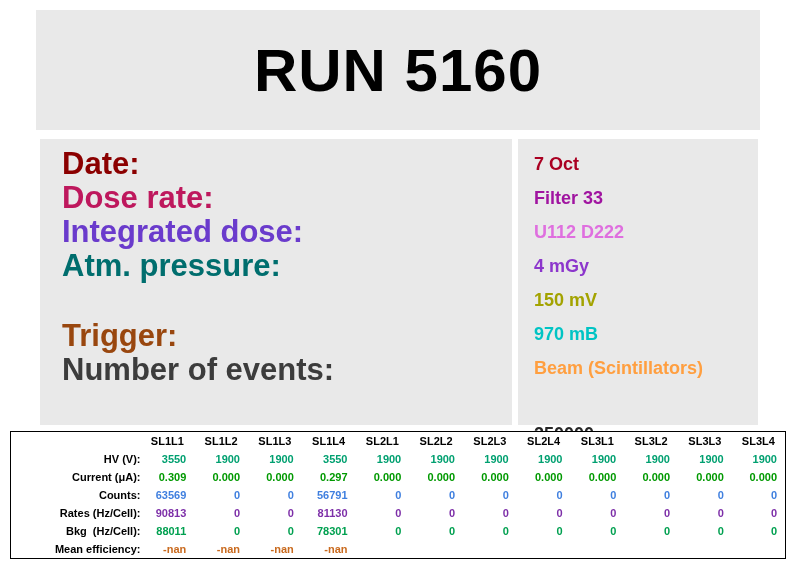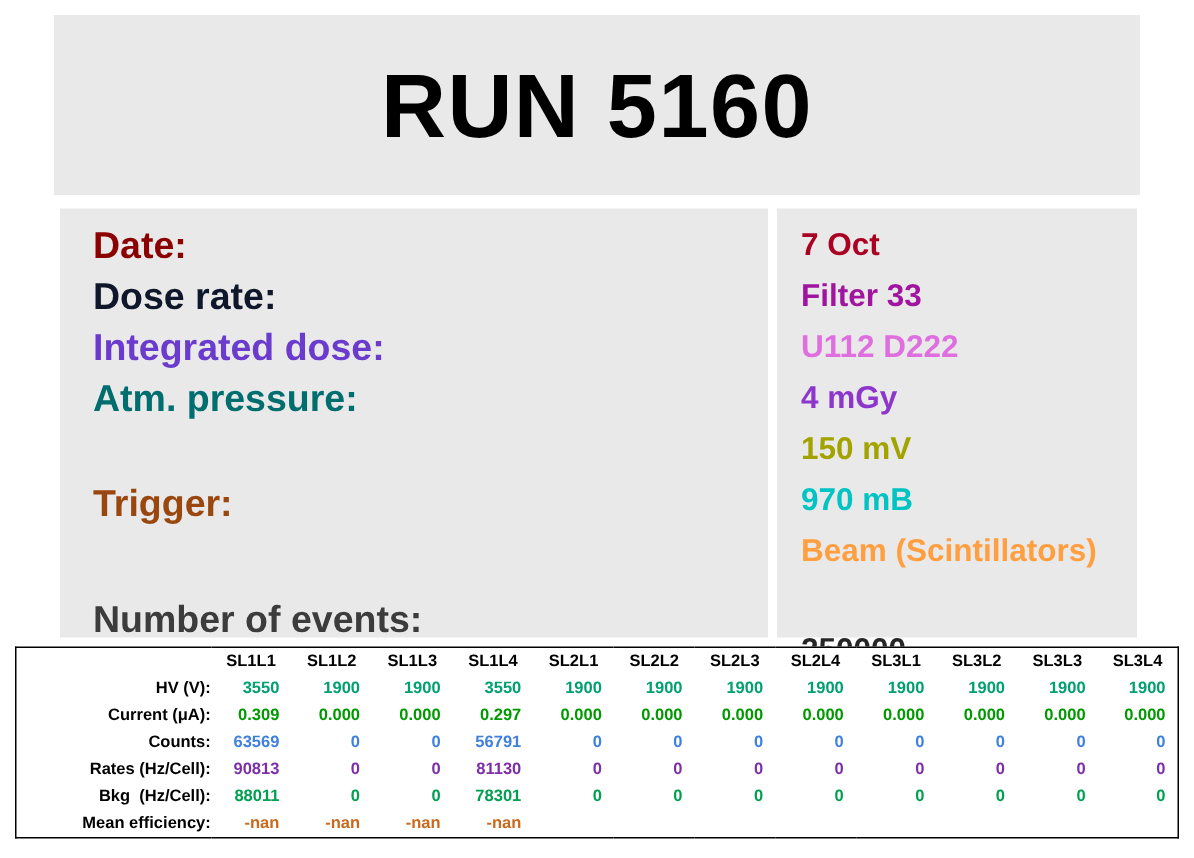--- a/index.html
+++ b/index.html
@@ -14,47 +14,47 @@
   }
   .run-title{font-size:60px;font-weight:bold;color:#000;margin:0;letter-spacing:1px;}
   .labels-panel{
     position:absolute;left:40px;top:139px;width:472px;height:286px;
     background:#e9e9e9;box-sizing:border-box;padding:8px 0 0 22px;
   }
   .values-panel{
     position:absolute;left:518px;top:139px;width:240px;height:286px;
     background:#e9e9e9;box-sizing:border-box;padding:8px 0 0 16px;
   }
-  .info-label{height:34px;line-height:34px;font-size:25px;font-weight:bold;white-space:nowrap;}
-  .info-value{height:34px;line-height:34px;font-size:21px;font-weight:bold;white-space:nowrap;}
+  .info-label{height:34px;line-height:34px;font-size:31px;font-weight:bold;white-space:nowrap;}
+  .info-value{height:34px;line-height:34px;font-size:18px;font-weight:bold;white-space:nowrap;}
   table.channels{
     position:absolute;left:10px;top:431px;width:776px;
     border-collapse:collapse;table-layout:fixed;background:#fff;border:1px solid #000;
   }
   table.channels th, table.channels td{
     font-size:11px;font-weight:bold;padding:0;height:18px;white-space:nowrap;overflow:hidden;
   }
   table.channels th.colhead{text-align:center;color:#000;}
   table.channels th.rowlabel{text-align:right;padding-left:8px;color:#000;}
   table.channels td.val{text-align:right;padding-right:8px;}
 </style>
 </head>
 <body>
 
 <div class="banner">
   <div class="run-title">RUN 5160</div>
 </div>
 
 <div class="labels-panel" id="labels-panel">
     <div class="info-label" style="color: rgb(139, 0, 0);">Date:</div>
-    <div class="info-label" style="color: #0f172a;">Dose rate:</div>
+    <div class="info-label" style="color: #be185d;">Dose rate:</div>
     <div class="info-label" style="color: rgb(106, 59, 204);">Integrated dose:</div>
     <div class="info-label" style="color: rgb(0, 110, 110);">Atm. pressure:</div>
     <div class="info-label" style="color: rgb(153, 71, 15); margin-top: 36px;">Trigger:</div>
-    <div class="info-label" style="color: rgb(60, 60, 60); margin-top: 43px;">Number of events:</div>
+    <div class="info-label" style="color: rgb(60, 60, 60);">Number of events:</div>
   </div>
 <div class="values-panel" id="values-panel">
     <div class="info-value" style="color: rgb(170, 0, 34);">7 Oct</div>
     <div class="info-value" style="color: rgb(160, 20, 160);">Filter 33</div>
     <div class="info-value" style="color: rgb(223, 111, 223);">U112 D222</div>
     <div class="info-value" style="color: rgb(140, 54, 204);">4 mGy</div>
     <div class="info-value" style="color: rgb(163, 163, 0);">150 mV</div>
     <div class="info-value" style="color: rgb(0, 196, 196);">970 mB</div>
     <div class="info-value" style="color: rgb(255, 159, 64);">Beam (Scintillators)</div>
     <div class="info-value" style="color: rgb(38, 38, 38); margin-top: 32px;">250000</div>

